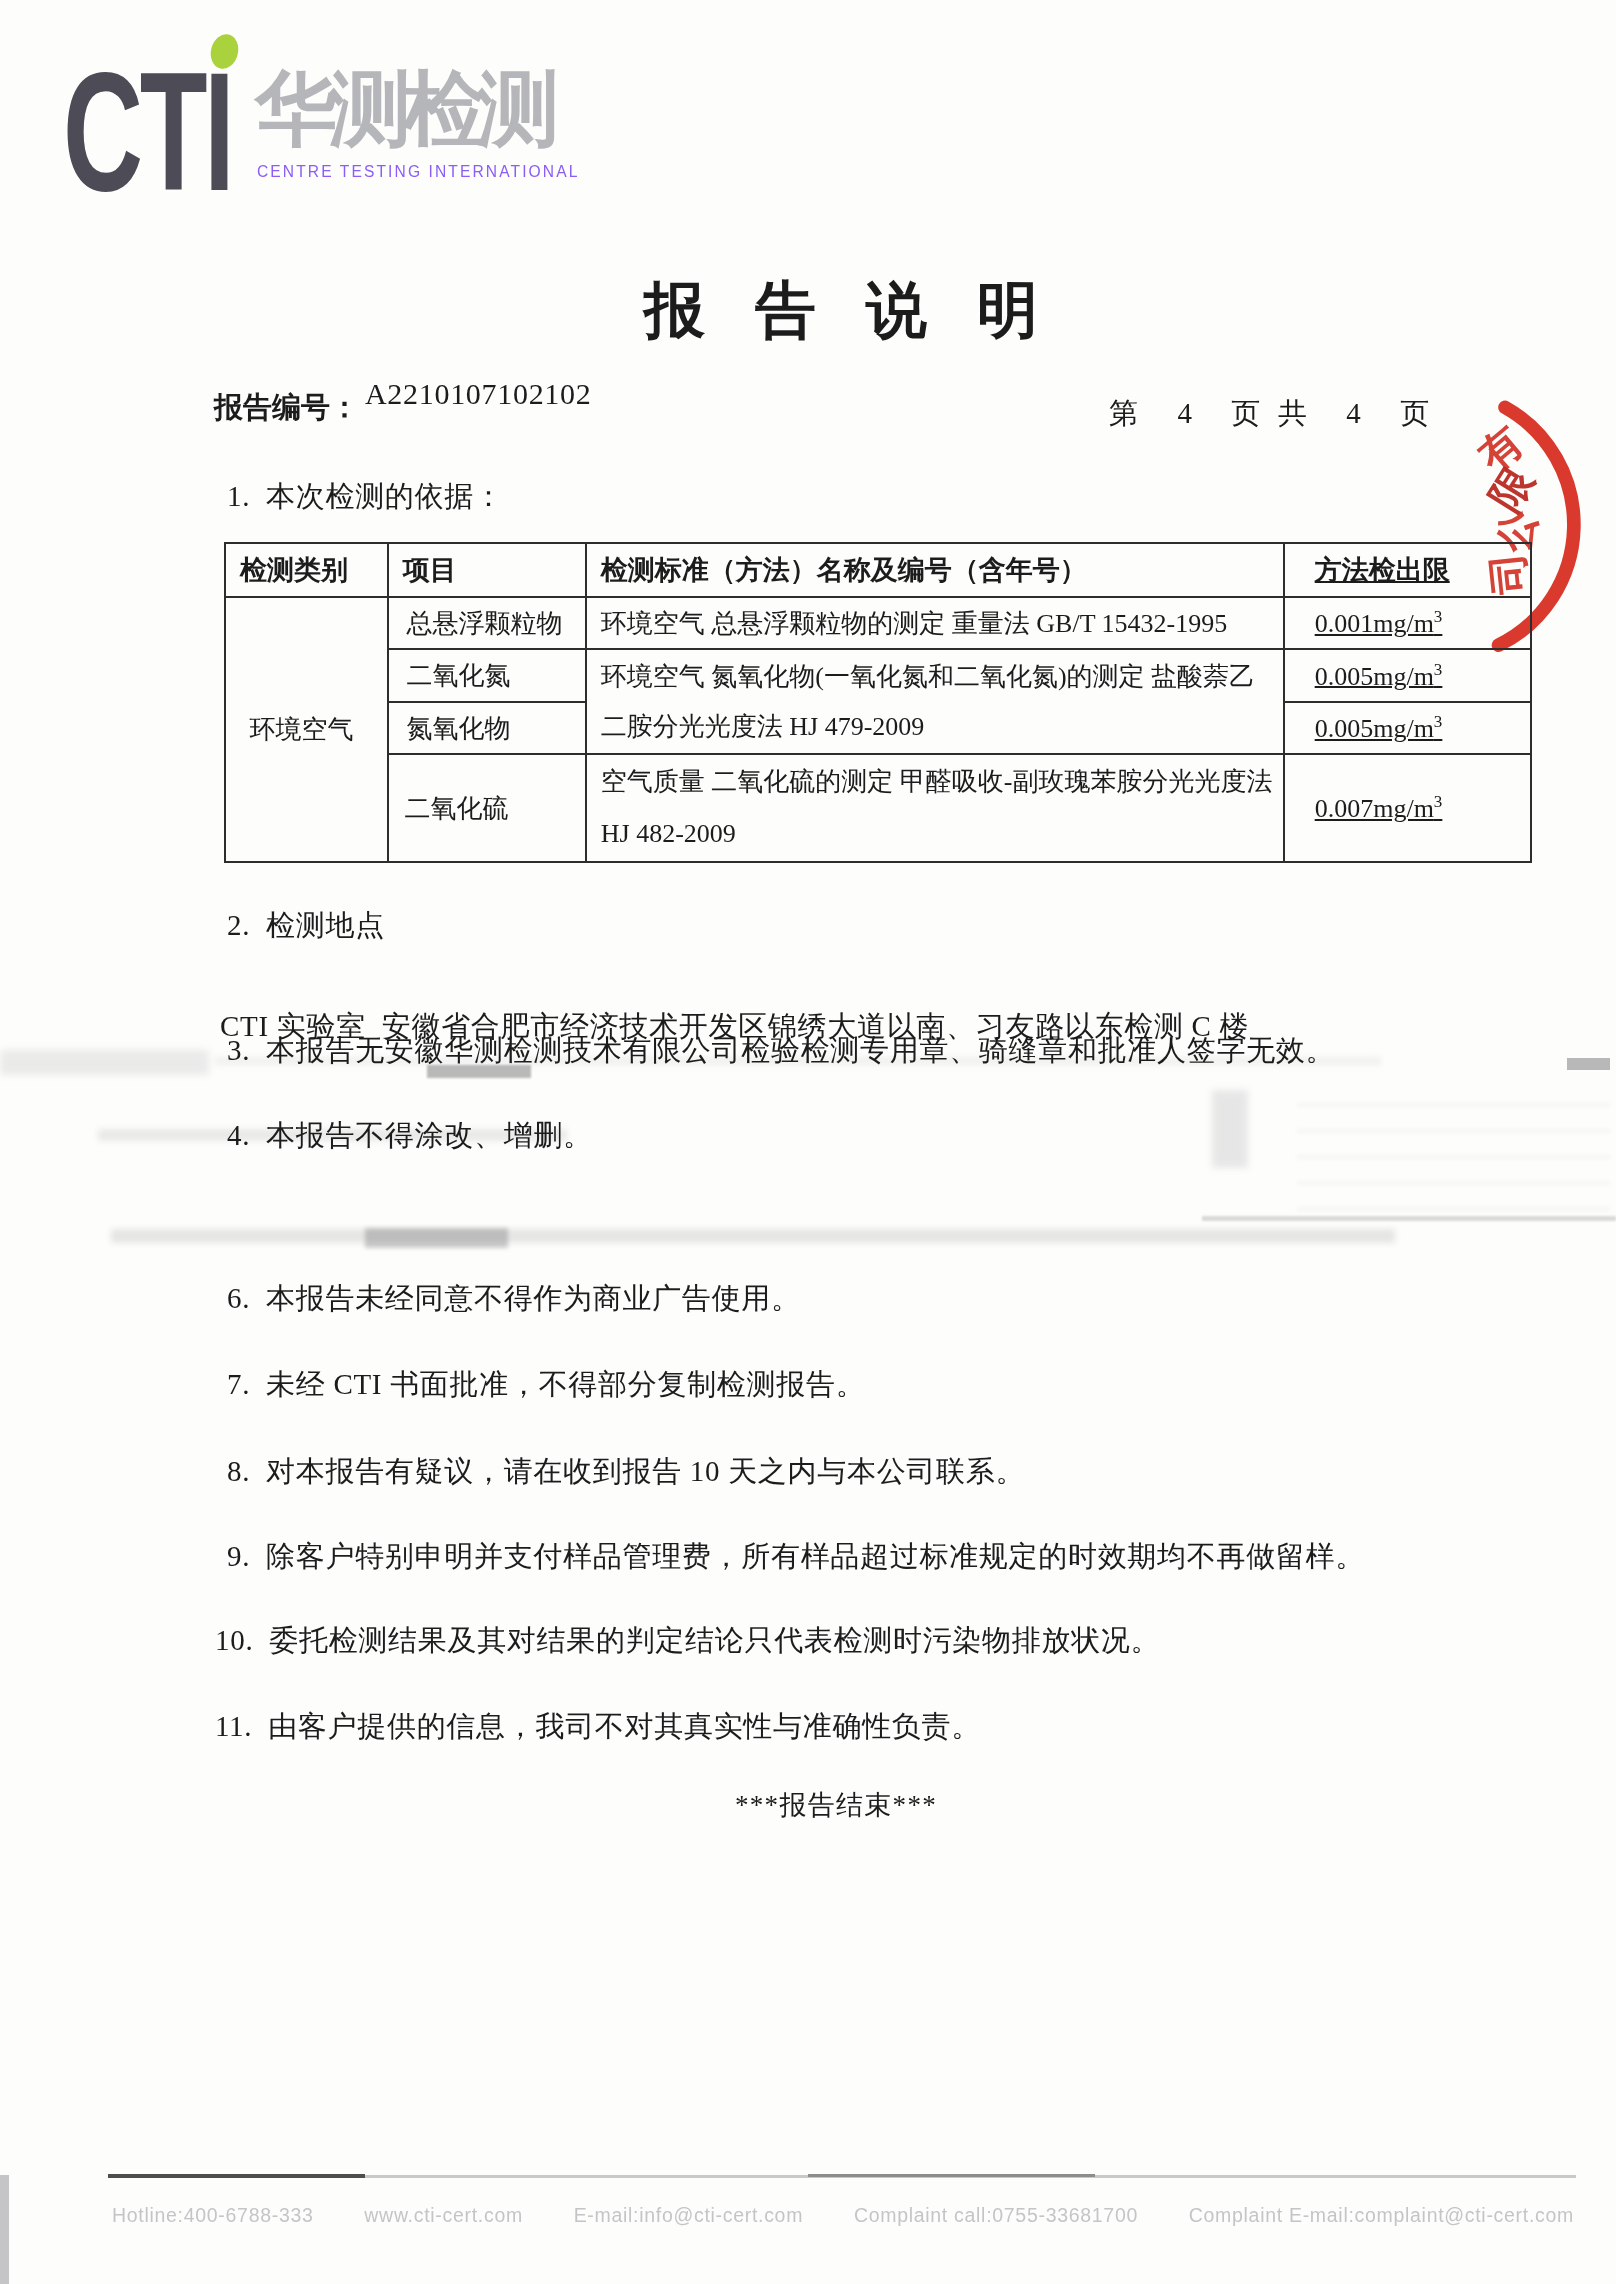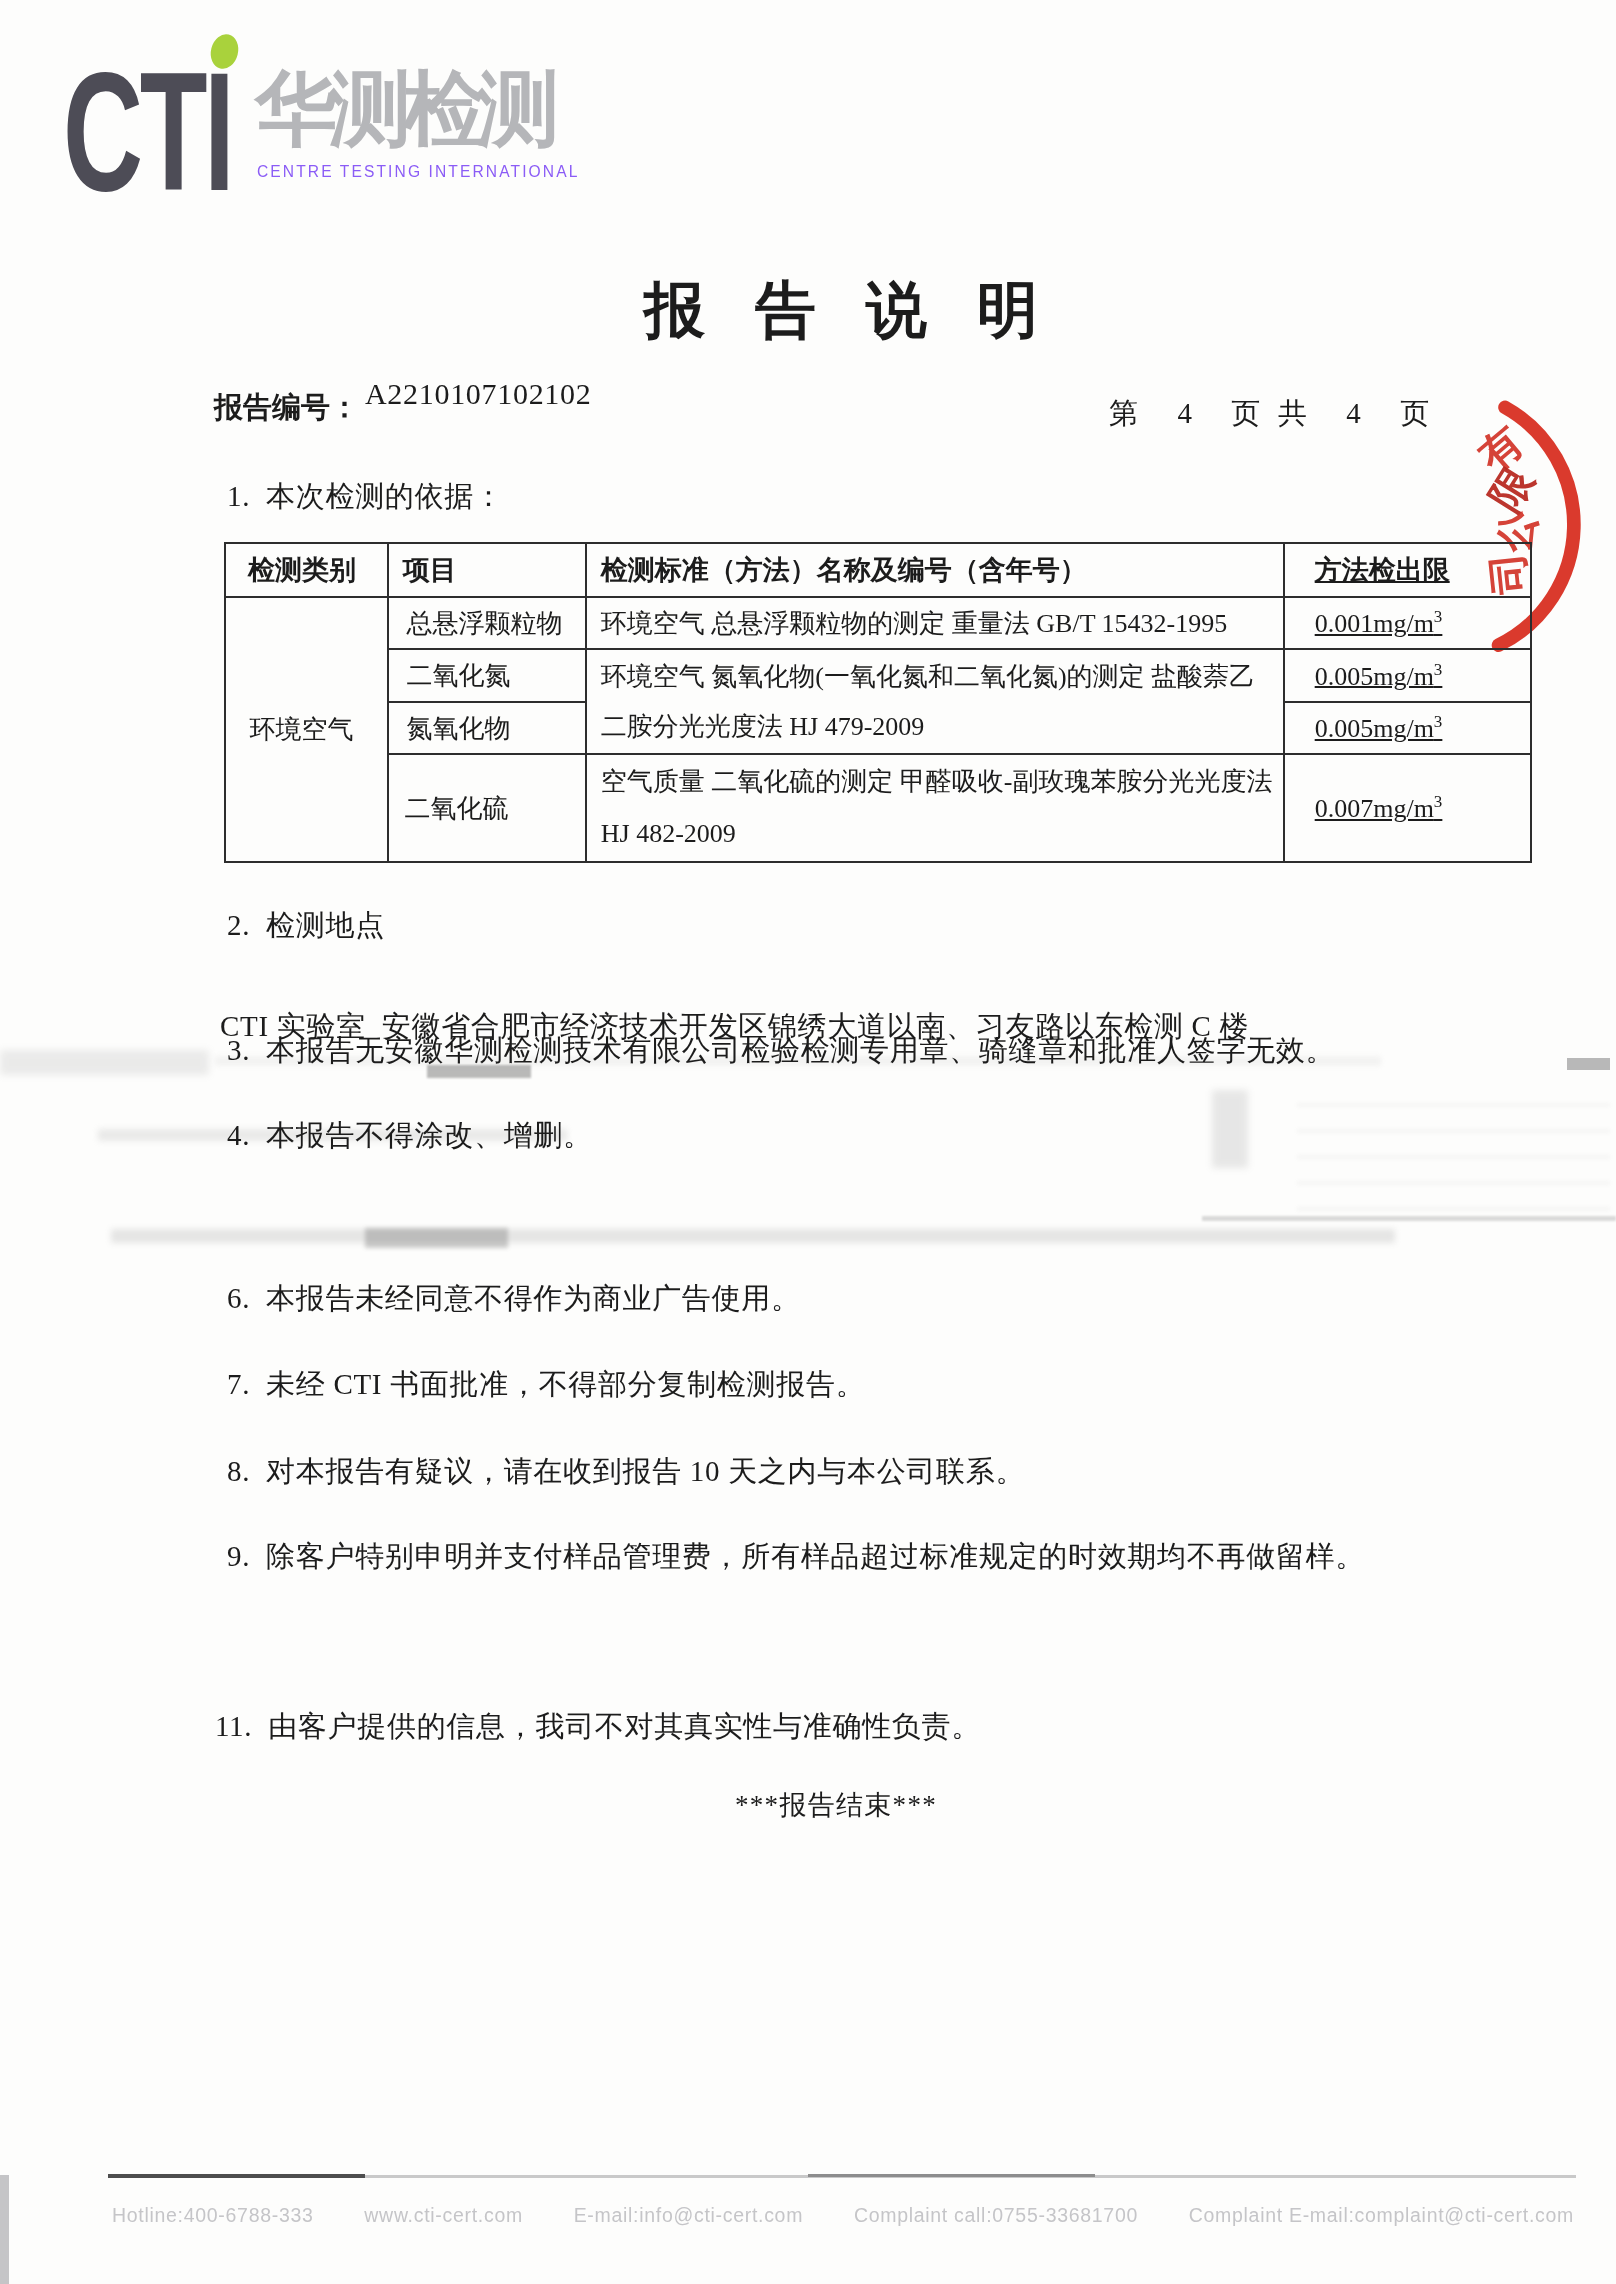--- a/index.html
+++ b/index.html
@@ -62,21 +62,21 @@
   }
   table.spec td{border:2px solid #2d2d2d;vertical-align:middle;overflow:hidden;}
   table.spec tr.head td{
     font-family:"Liberation Sans","DejaVu Sans",sans-serif;
     font-weight:bold;font-size:27px;
   }
   td.c-cat{width:136px;padding-left:23.5px;}
   td.c-item{width:177px;padding-left:18px;}
   td.c-std{width:678px;padding-left:14.3px;padding-right:3.9px;}
   td.c-lim{width:214px;padding-left:30px;text-decoration:underline;}
-  tr.head td.c-cat{padding-left:22px;}
+  tr.head td.c-cat{padding-left:14px;}
   tr.head td.c-item{padding-left:14.3px;}
   td.std-merge{line-height:50px;}
   td.std-last{line-height:52px;}
   sup{font-size:17px;}
   
   .smudge{position:absolute;pointer-events:none;}
   
   .footer-line{position:absolute;height:2.6px;}
   .footer{
     position:absolute;left:112px;top:2204px;width:1462px;
@@ -155,20 +155,21 @@
 
   <div class="line" style="left:227px;top:906px;">2.  检测地点</div>
   <div class="line" style="left:220px;top:1007px;">CTI 实验室  安徽省合肥市经济技术开发区锦绣大道以南、习友路以东检测 C 楼</div>
 
   <div class="line" style="left:227px;top:1031px;">3.  本报告无安徽华测检测技术有限公司检验检测专用章、骑缝章和批准人签字无效。</div>
   <div class="line" style="left:227px;top:1116px;">4.  本报告不得涂改、增删。</div>
   <div class="line" style="left:227px;top:1279px;">6.  本报告未经同意不得作为商业广告使用。</div>
   <div class="line" style="left:227px;top:1365px;">7.  未经 CTI 书面批准，不得部分复制检测报告。</div>
   <div class="line" style="left:227px;top:1452px;">8.  对本报告有疑议，请在收到报告 10 天之内与本公司联系。</div>
   <div class="line" style="left:227px;top:1537px;">9.  除客户特别申明并支付样品管理费，所有样品超过标准规定的时效期均不再做留样。</div>
+  <div class="line" style="left:215px;top:1621px;">10.  委托检测结果及其对结果的判定结论只代表检测时污染物排放状况。</div>
   <div class="line" style="left:215px;top:1707px;">11.  由客户提供的信息，我司不对其真实性与准确性负责。</div>
 
   <div class="line" style="left:735px;top:1787px;font-size:27px;letter-spacing:1.3px;">***报告结束***</div>
 
   <div class="footer-line" style="left:108px;top:2175px;width:1468px;background:#c9c9c9;"></div>
   <div class="footer-line" style="left:108px;top:2174px;width:257px;height:3.9px;background:#4e4e4e;"></div>
   <div class="footer-line" style="left:808px;top:2174px;width:287px;height:3.3px;background:#8d8d8d;"></div>
   <div class="footer">
     <span>Hotline:400-6788-333</span>
     <span>www.cti-cert.com</span>

